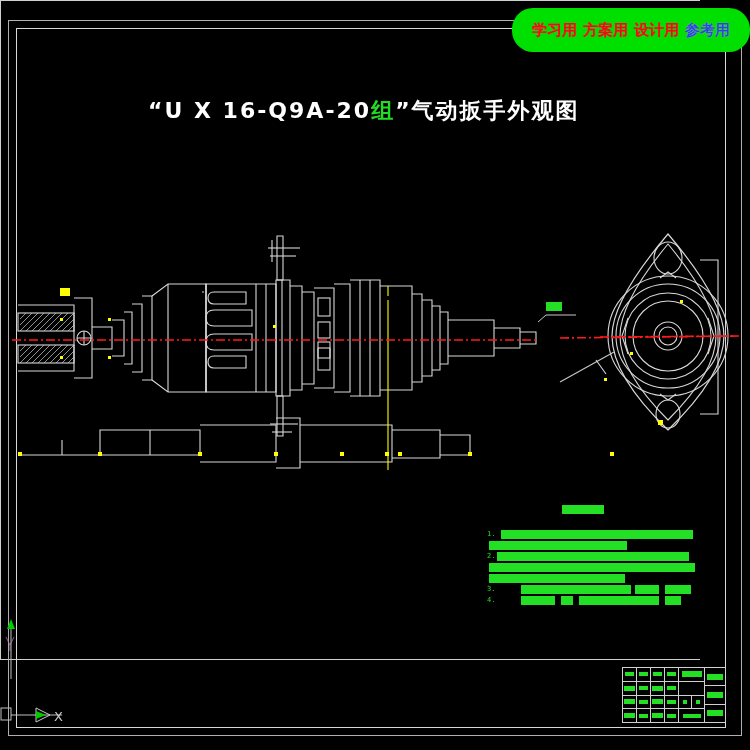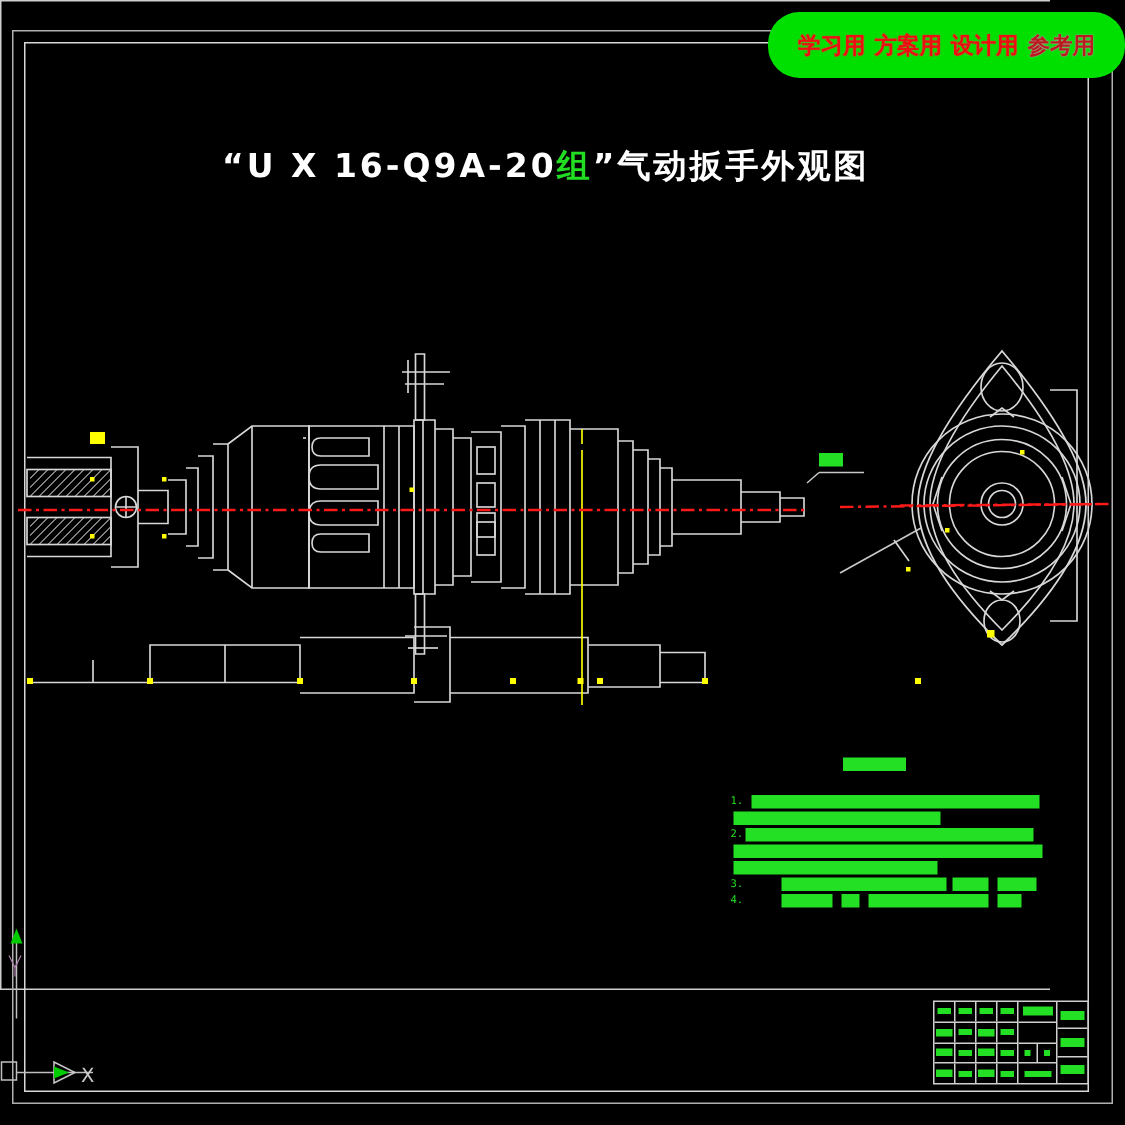--- a/index.html
+++ b/index.html
@@ -7,21 +7,21 @@
        font-family:"Liberation Sans","DejaVu Sans",sans-serif;}
   #stage{position:relative;width:750px;height:750px;background:#000;overflow:hidden;}
 
   
   #banner{position:absolute;left:512px;top:8px;width:238px;height:44px;
           background:#00e000;display:flex;align-items:center;justify-content:center;
           gap:6px;box-sizing:border-box;padding:0 4px;border-radius:21px;}
   #banner span{font-size:15px;font-weight:bold;line-height:1;
                font-family:"DejaVu Sans",sans-serif;letter-spacing:0px;}
   .wm-red{color:#e81010;text-shadow:0 0 1px #ff4040;}
-  .wm-mag{color:#b91c1c;text-shadow:0 0 1px #ff90ff;}
+  .wm-mag{color:#1d4ed8;text-shadow:0 0 1px #ff90ff;}
 
   
   .frame{position:absolute;border:1px solid #c8c8c8;box-sizing:border-box;}
   #frame-outer{left:8px;top:20px;width:734px;height:716px;border-color:#b0b0b0;}
   #frame-inner{left:16px;top:28px;width:710px;height:700px;border-color:#d8d8d8;}
   #frame-draw{left:18px;top:30px;width:700px;height:660px;border:1px solid #cfcfcf;
               border-right-width:0;box-sizing:border-box;}
 
   
   #dwg-title{position:absolute;left:148px;top:96px;width:420px;height:34px;

